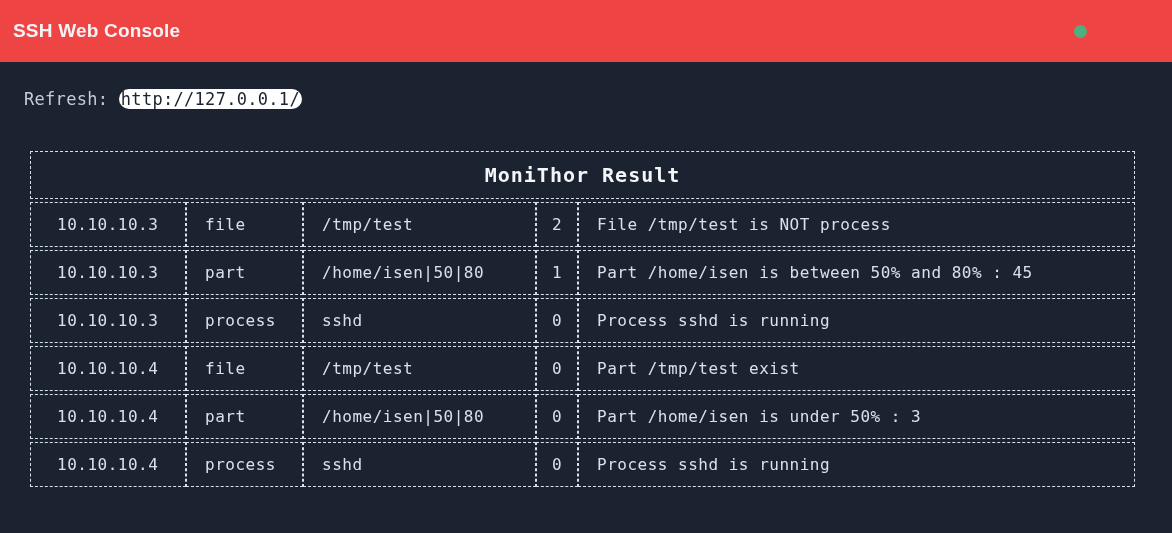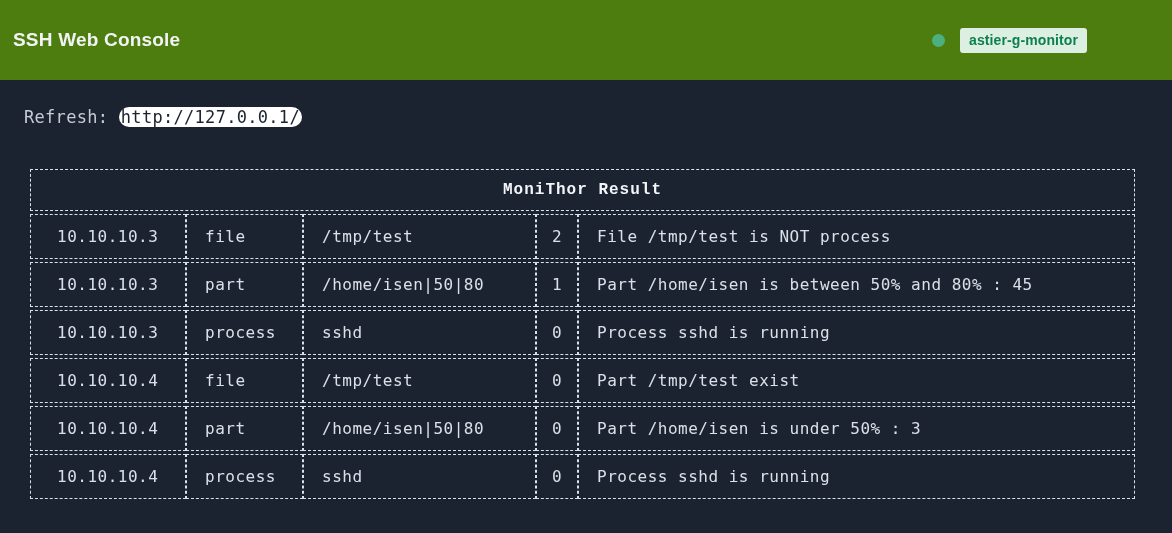--- a/index.html
+++ b/index.html
@@ -5,22 +5,22 @@
   html, body {
     margin: 0;
     padding: 0;
     background: #1b2330;
     width: 1172px;
     height: 533px;
     overflow: hidden;
   }
   
   .topbar {
-    background: #4d7c0f;
-    height: 80px;
+    background: #ef4444;
+    height: 62px;
     display: flex;
     align-items: center;
     justify-content: space-between;
     padding: 0 0 0 13px;
     box-sizing: border-box;
   }
   .app-title {
     color: #f2f3f5;
     font-family: "Liberation Sans", sans-serif;
     font-weight: bold;
@@ -81,39 +81,37 @@
   .result-table td {
     border: 1px dashed #d8e1ec;
     background: #1b2330;
     overflow: hidden;
     white-space: nowrap;
   }
   .table-title-cell {
     text-align: center;
     font-weight: bold;
     color: #f3f5f8;
-    font-size: 16px;
+    font-size: 20px;
     letter-spacing: 1px;
     padding: 11px 0;
-    font-family: Liberation Mono, monospace;
   }
   .result-table td {
     padding: 12px 0 12px 18px;
   }
   td.c-host { padding-left: 26px; }
   td.c-code { text-align: center; padding-left: 0; }
 </style>
 </head>
 <body>
 
 <header class="topbar">
   <div class="app-title">SSH Web Console</div>
   <div class="status-group">
     <span class="status-dot"></span>
-    <span class="host-badge">astier-g-monitor</span>
   </div>
 </header>
 
 <div class="info">
   <div><span>Refresh: </span><a class="url-link" href="#">http://127.0.0.1/</a></div>
 </div>
 
 <table class="result-table">
   <colgroup>
     <col style="width:156px">

